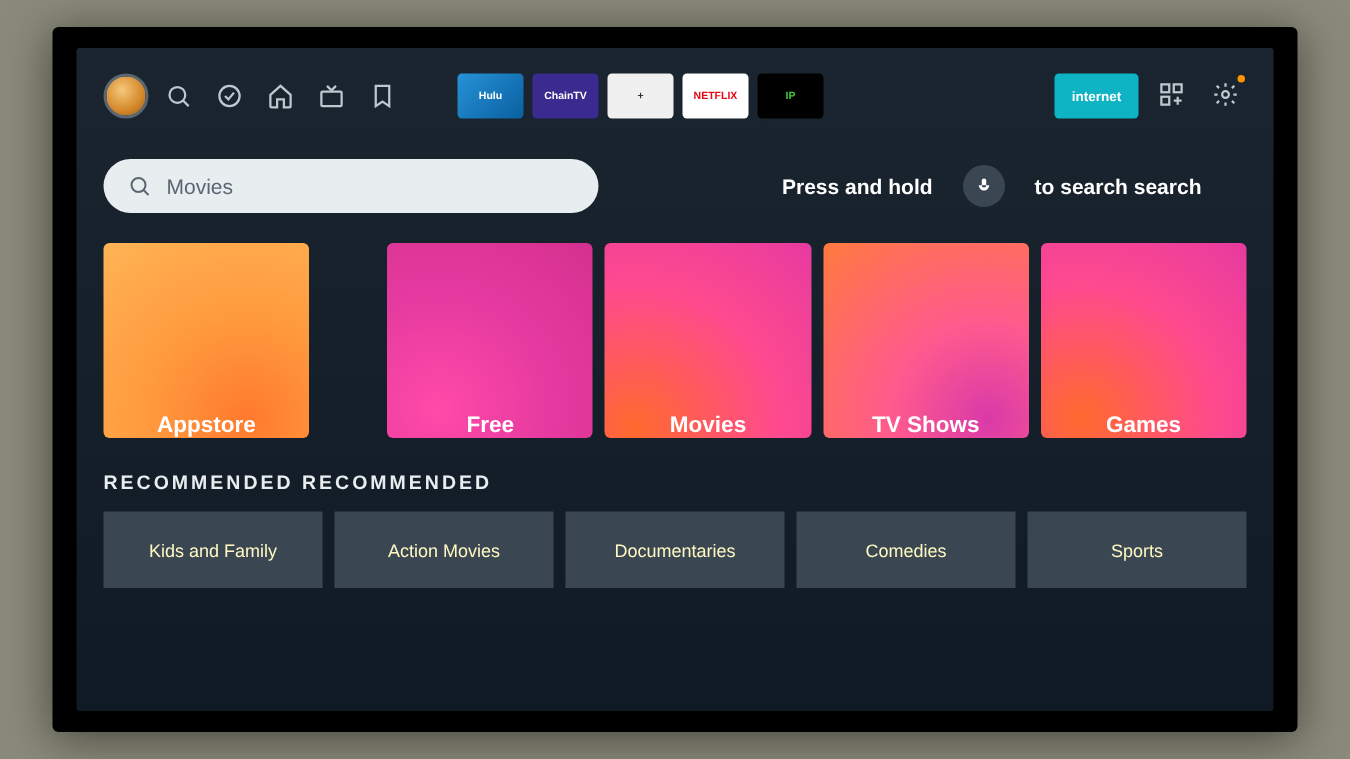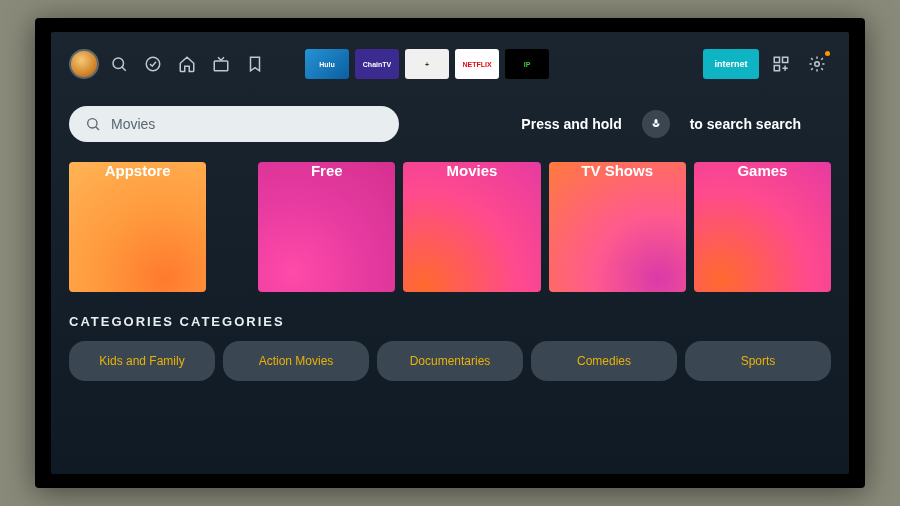--- a/index.html
+++ b/index.html
@@ -6,34 +6,34 @@
 body{background:#8a8a7a;width:900px;height:506px;overflow:hidden;display:flex;align-items:center;justify-content:center}
 .tv-frame{width:830px;height:470px;background:#000;border-radius:4px;padding:14px 16px;position:relative;box-shadow:0 4px 30px rgba(0,0,0,.5)}
 .screen{width:100%;height:100%;background:linear-gradient(180deg,#1a2530 0%,#0f1a24 100%);border-radius:2px;padding:12px 18px 14px;color:#fff;overflow:hidden}
 .top-nav{display:flex;align-items:center;gap:6px;height:40px}
 .profile{width:30px;height:30px;border-radius:50%;background:radial-gradient(circle at 40% 35%,#f5c97a 0%,#d4872a 60%,#8b5a1e 100%);border:2px solid #5a6670;cursor:pointer}
 .nav-icon{width:28px;height:28px;display:flex;align-items:center;justify-content:center;color:#bfc8d0;cursor:pointer;border-radius:4px}
 .nav-icon svg{width:18px;height:18px;stroke:currentColor;fill:none;stroke-width:2}
 .spacer1{width:18px}
 .app-tiles{display:flex;gap:6px;margin-left:6px}
 .app-tile{width:44px;height:30px;border-radius:3px;font-size:7px;font-weight:700;display:flex;align-items:center;justify-content:center;color:#fff;cursor:pointer;text-align:center;line-height:1}
-.right-icons{margin-left:auto;display:flex;gap:8px;align-items:center}
+.right-icons{margin-left:auto;display:flex;gap:8px;}
 .internet-tile{width:56px;height:30px;background:#0fb4c4;border-radius:3px;display:flex;flex-direction:column;align-items:center;justify-content:center;font-size:9px;font-weight:700;cursor:pointer}
 .search-row{display:flex;align-items:center;margin-top:22px;gap:30px}
 .search-pill{flex:0 0 330px;height:36px;background:#e8edf0;border-radius:20px;display:flex;align-items:center;padding:0 16px;gap:10px;cursor:pointer}
 .search-pill svg{width:16px;height:16px;stroke:#5a6670;fill:none;stroke-width:2}
 .search-text{color:#5a6670;font-size:14px}
 .voice-hint{display:flex;align-items:center;gap:20px;font-size:14px;font-weight:600;color:#fff;margin-left:auto;margin-right:30px}
 .mic-circle{width:28px;height:28px;border-radius:50%;background:#3a4651;display:flex;align-items:center;justify-content:center}
 .mic-circle svg{width:12px;height:12px;fill:#fff}
 .tiles{display:flex;gap:8px;margin-top:20px}
-.tile{flex:1;height:130px;border-radius:4px;display:flex;align-items:flex-start;justify-content:center;font-size:15px;font-weight:700;color:#fff;cursor:pointer;position:relative;overflow:hidden}
+.tile{flex:1;height:130px;border-radius:4px;display:flex;align-items:flex-end;justify-content:center;font-size:15px;font-weight:700;color:#fff;cursor:pointer;position:relative;overflow:hidden}
 .section-title{font-size:13px;font-weight:700;letter-spacing:2px;margin-top:22px;color:#e8edf0}
 .cat-row{display:flex;gap:8px;margin-top:12px}
-.cat{flex:1;height:40px;background:#3a4651;border-radius:16px;display:flex;align-items:center;justify-content:center;font-size:12px;color:#eab308;cursor:pointer}
+.cat{flex:1;height:51px;background:#3a4651;border-radius:0;display:flex;align-items:center;justify-content:center;font-size:12px;color:#fef9c3;cursor:pointer}
 .badge-dot{width:5px;height:5px;background:#ff9500;border-radius:50%;position:absolute;top:1px;right:1px}
 </style>
 </head>
 <body>
 
 <div class="tv-frame">
 <div class="screen">
 
 <div class="top-nav">
   <div class="profile"></div>
@@ -125,21 +125,21 @@
           <span>Movies</span>
         </div>
   <div class="tile" style="background: radial-gradient(circle at 80% 90%, rgb(217, 58, 168) 0%, rgb(255, 90, 142) 40%, rgb(255, 122, 62) 100%);">
           <span>TV Shows</span>
         </div>
   <div class="tile" style="background: radial-gradient(circle at 20% 90%, rgb(255, 106, 46) 0%, rgb(255, 74, 142) 55%, rgb(230, 58, 160) 100%);">
           <span>Games</span>
         </div>
 </div>
 
-<div class="section-title">CATEGORIES CATEGORIES</div>
+<div class="section-title">RECOMMENDED RECOMMENDED</div>
 <div class="cat-row">
   <div class="cat">Kids and Family</div>
   <div class="cat">Action Movies</div>
   <div class="cat">Documentaries</div>
   <div class="cat">Comedies</div>
   <div class="cat">Sports</div>
 </div>
 
 </div>
 </div>

